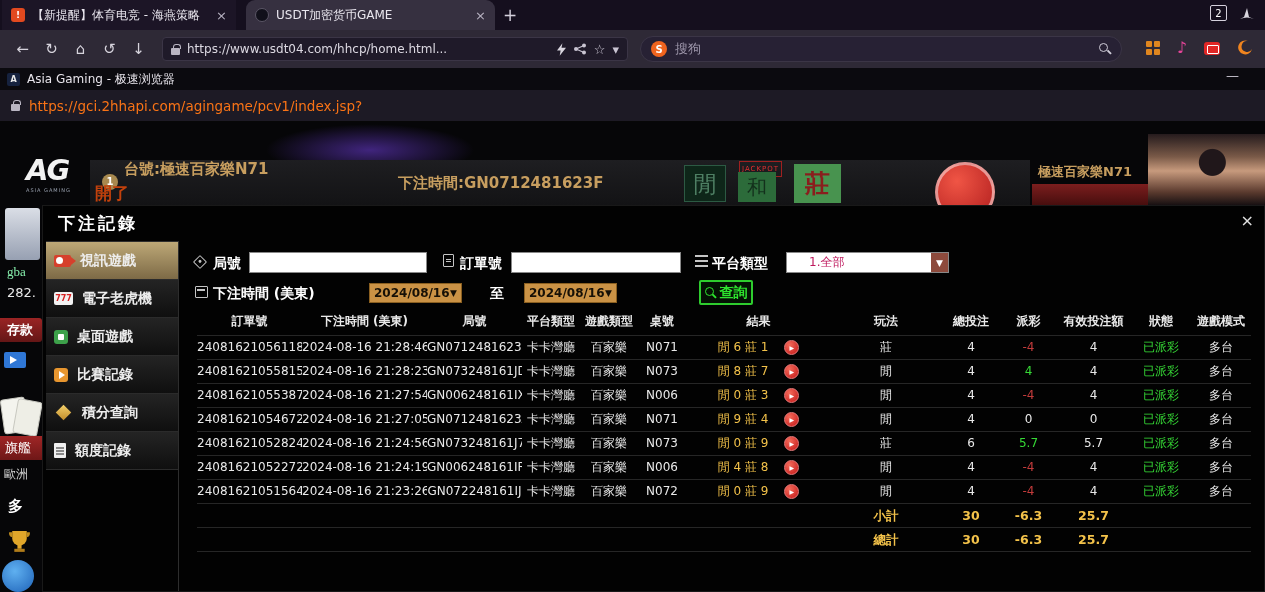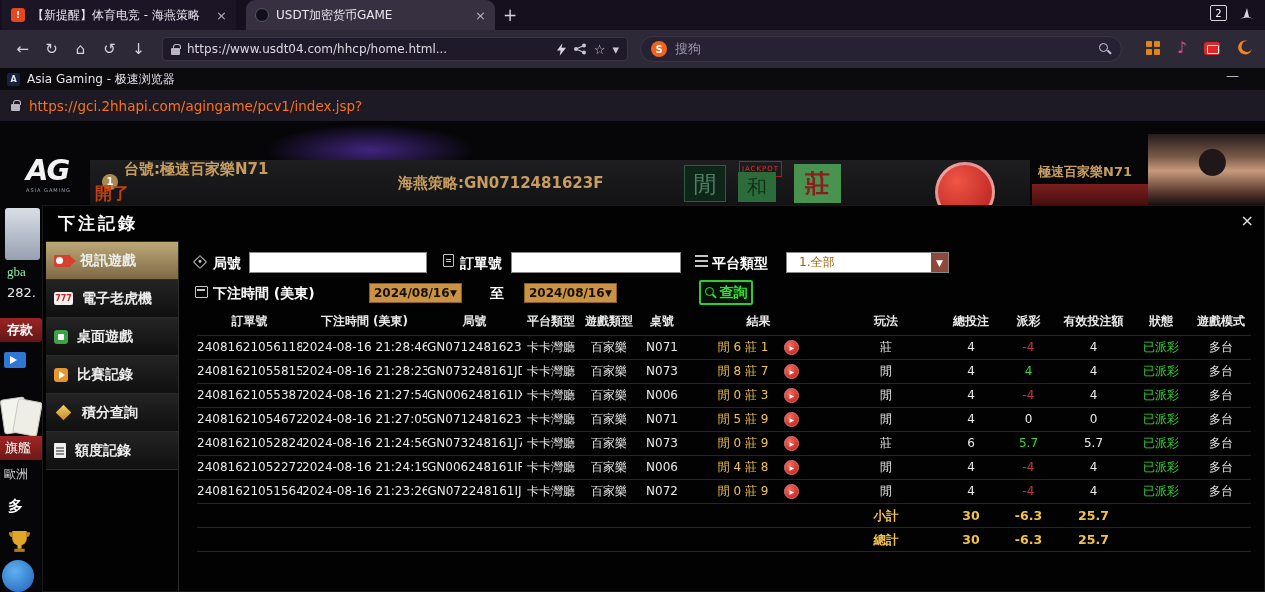--- a/index.html
+++ b/index.html
@@ -114,21 +114,21 @@
   .ficon { position:absolute; }
   .tag-icon { width:10px; height:10px; border:1.5px solid #c4c4c4; transform:rotate(45deg); border-radius:1px; }
   .tag-icon::after { content:''; position:absolute; left:2px; top:2px; width:3px; height:3px; border-radius:50%; background:#c4c4c4; }
   .doc-icon { width:11px; height:13px; border:1.5px solid #c4c4c4; border-radius:1px; }
   .doc-icon::after { content:''; position:absolute; left:1.5px; top:3px; width:5px; height:4px; background:repeating-linear-gradient(#020202 0 1px, #c4c4c4 1px 2px); }
   .list-icon { width:13px; height:12px; background:repeating-linear-gradient(#c4c4c4 0 2px, transparent 2px 5px); }
   .cal-icon { width:13px; height:12px; border:1.5px solid #c4c4c4; border-radius:1px; }
   .cal-icon::after { content:''; position:absolute; left:1px; top:2px; width:8px; height:2px; background:#c4c4c4; }
   .finput { position:absolute; height:21px; background:#fff; border:1px solid #888; font-size:12px; padding:0 4px; color:#111; }
   .pselect { position:absolute; height:21px; background:#fff; border:1px solid #888; display:flex; align-items:center; }
-  .pselect .val { flex:1; font-size:12px; color:#a16207; padding-left:12px; }
+  .pselect .val { flex:1; font-size:12px; color:#be185d; padding-left:22px; }
   .pselect .arr { width:17px; height:100%; background:#8d4a3c; color:#fff; font-size:9px; display:flex; align-items:center; justify-content:center; }
   .datebox { position:absolute; width:93px; height:20px; background:#ca9245; border:1px solid #8a5f20; display:flex; align-items:center; justify-content:space-between; padding:0 4px; color:#161006; font-size:12px; font-weight:bold; }
   .datebox .caret { font-size:9px; }
   .search-btn { position:absolute; width:54px; height:25px; background:#041104; border:2px solid #2ecc2e; border-radius:2px; display:flex; align-items:center; justify-content:center; gap:3px; color:#2ee42e; font-size:14px; font-weight:bold; }
   .q-icon { position:relative; width:12px; height:12px; }
   .q-icon::before { content:''; position:absolute; left:0; top:0; width:7px; height:7px; border:1.5px solid #2ee42e; border-radius:50%; }
   .q-icon::after { content:''; position:absolute; left:7.5px; top:8px; width:4.5px; height:1.5px; background:#2ee42e; transform:rotate(45deg); }
   .w-q::before { border-color:#cfccd8; } .w-q::after { background:#cfccd8; }
 
   
@@ -229,21 +229,21 @@
   <div class="game">
     <div class="glow"></div>
     <div class="ag-logo">
       <div class="logo-big"><span>AG</span><span class="g"></span></div>
       <div class="logo-sub">ASIA GAMING</div>
     </div>
     <div class="open-text" style="left:95px;">開了</div>
     <div class="header-bar">
       <span class="info-ic">1</span>
       <span class="tbl-label">台號:極速百家樂N71</span>
-      <span class="rnd-label">海燕策略:GN0712481623F</span>
+      <span class="rnd-label">下注時間:GN0712481623F</span>
       <span class="bet-xian">閒</span>
       <span class="jackpot">JACKPOT</span>
       <span class="bet-he">和</span>
       <span class="bet-zhuang">莊</span>
       <span class="red-circle"></span>
     </div>
     <div class="right-panel">
       <span class="rp-title">極速百家樂N71</span>
       <span class="rp-nums">
         <span>1</span>
@@ -410,21 +410,21 @@
             <div class="tcell col-mode">多台</div>
           </div>
           <div class="trow">
             <div class="tcell col-order">240816210546723</div>
             <div class="tcell col-time">2024-08-16 21:27:05</div>
             <div class="tcell col-round">GN0712481623A</div>
             <div class="tcell col-platform">卡卡灣廳</div>
             <div class="tcell col-game">百家樂</div>
             <div class="tcell col-table">N071</div>
             <div class="tcell col-result">
-              <span class="result-text">閒 5 莊 9</span>
+              <span class="result-text">閒 9 莊 4</span>
               <span class="play-btn">▶</span>
             </div>
             <div class="tcell col-play">閒</div>
             <div class="tcell col-bet">4</div>
             <div class="tcell col-payout zero">0</div>
             <div class="tcell col-valid">0</div>
             <div class="tcell col-status pos">已派彩</div>
             <div class="tcell col-mode">多台</div>
           </div>
           <div class="trow">

